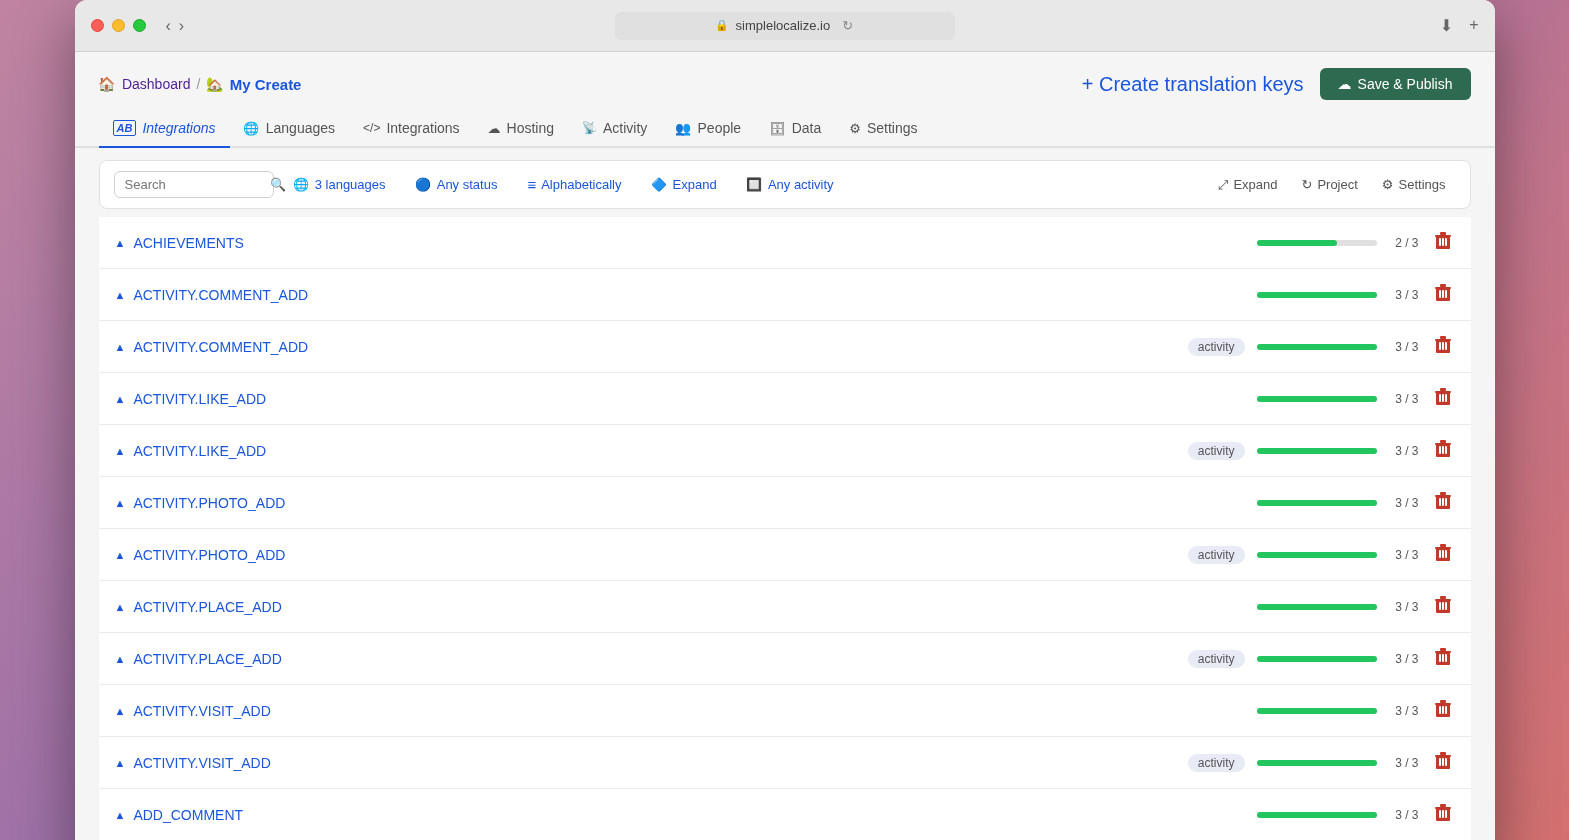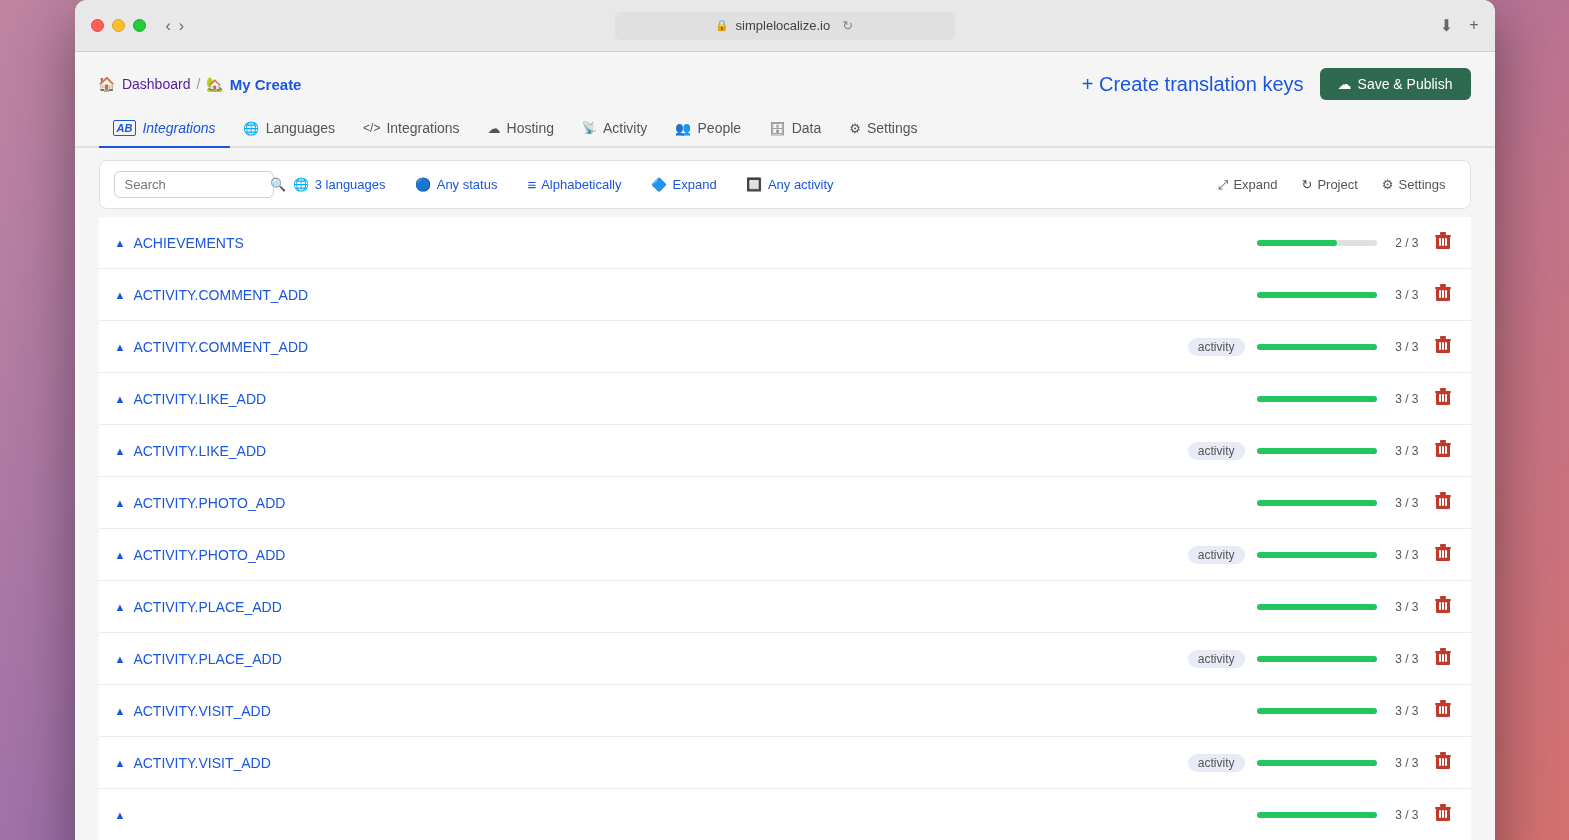--- a/index.html
+++ b/index.html
@@ -614,20 +614,21 @@
           <rect x="5" y="0" width="6" height="3" rx="1" fill="#c0392b"></rect>
           <rect x="4" y="6" width="2" height="8" rx="1" fill="white"></rect>
           <rect x="7" y="6" width="2" height="8" rx="1" fill="white"></rect>
           <rect x="10" y="6" width="2" height="8" rx="1" fill="white"></rect>
         </svg>
       </button>
     </div>
   </div>
         <div class="list-item">
     <span class="item-chevron">▲</span>
+    <span class="item-key">ADD_COMMENT</span>
     <div class="item-right">
 
       <div class="progress-bar-container">
         <div class="progress-bar-fill" style="width:100%;"></div>
       </div>
       <span class="progress-label">3 / 3</span>
       <button class="delete-btn">
         <svg width="16" height="18" viewBox="0 0 16 18">
           <rect x="1" y="4" width="14" height="13" rx="1" fill="#c0392b"></rect>
           <rect x="0" y="3" width="16" height="2" rx="1" fill="#c0392b"></rect>

